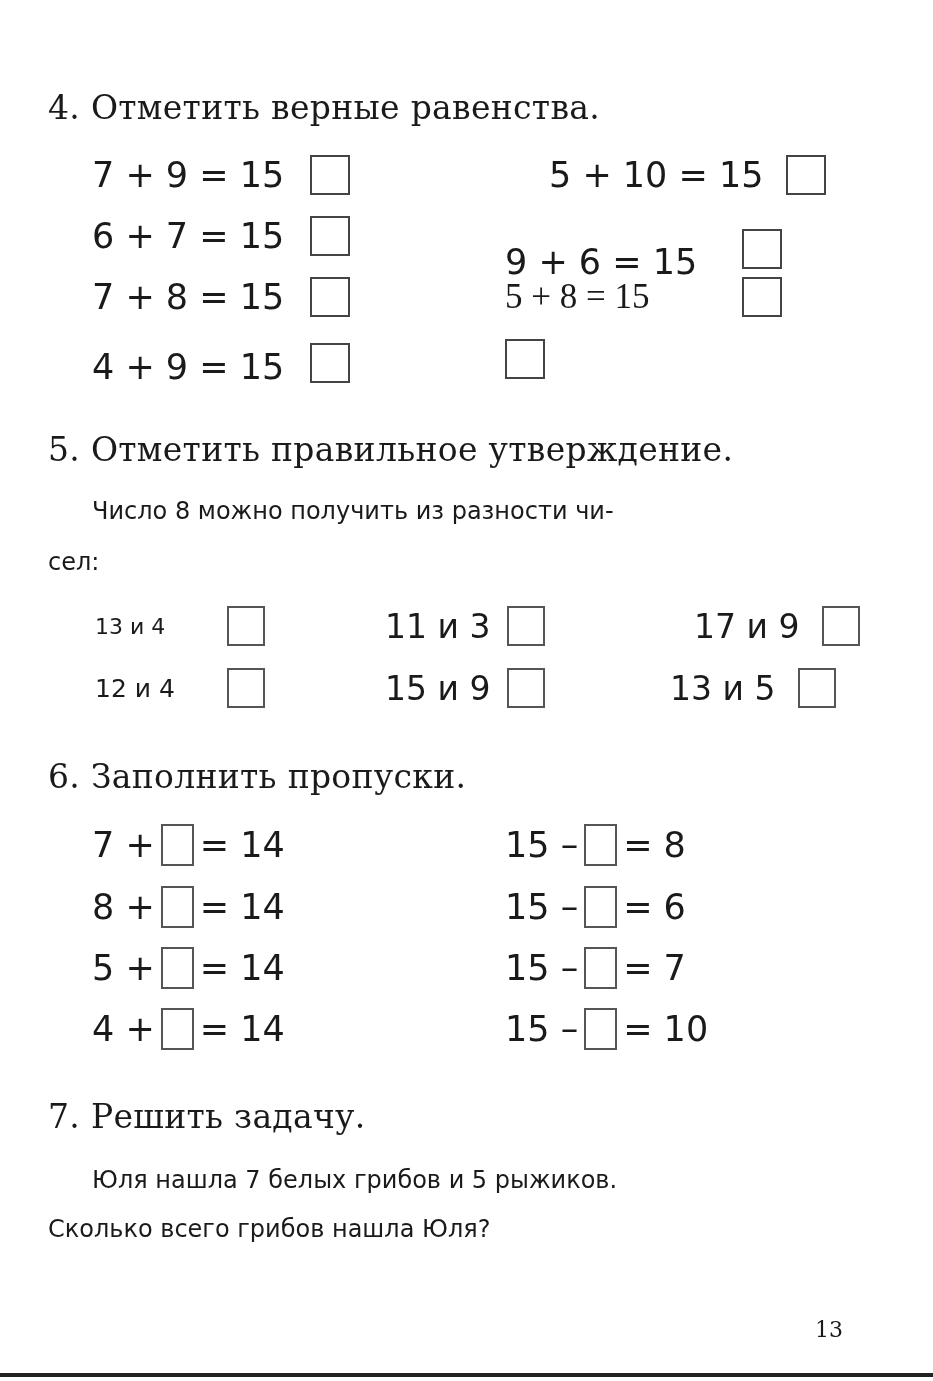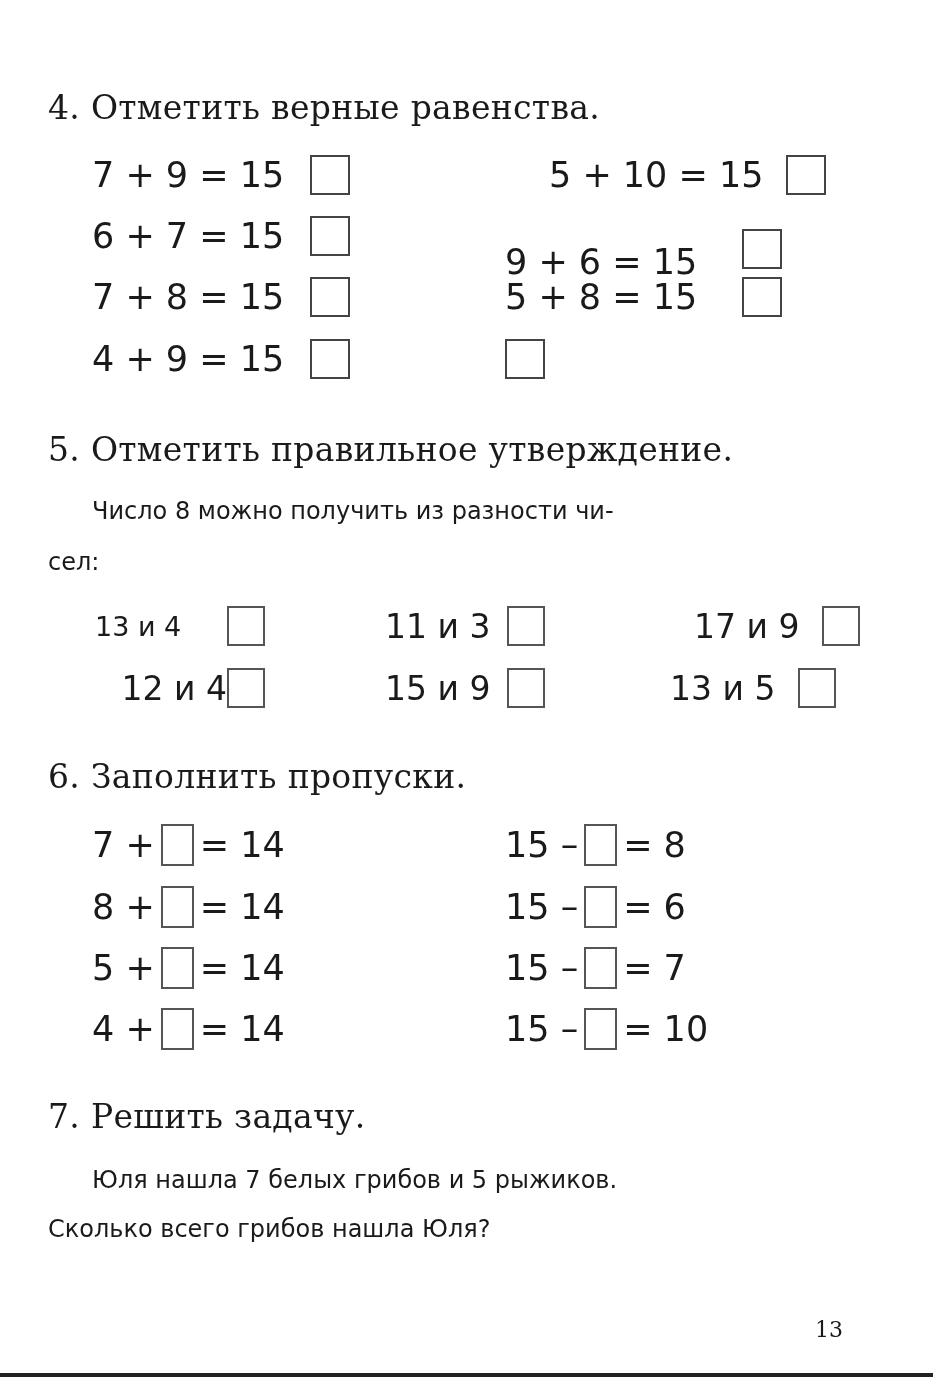--- a/index.html
+++ b/index.html
@@ -26,58 +26,58 @@
 </div>
 <div class="eq sans" style="left:92px; top:216px;">
   <span style="width:218px;display:inline-block;">6 + 7 = 15</span>
   <span class="box"></span>
 </div>
 <div class="eq sans" style="left:92px; top:277px;">
   <span style="width:218px;display:inline-block;">7 + 8 = 15</span>
   <span class="box"></span>
 </div>
 <div class="eq sans" style="left:92px; top:339px;">
-  <span style="width:218px;display:inline-block;">4 + 9 = 15</span>
+  <span style="width:218px;display:inline-block;margin-top:8px;">4 + 9 = 15</span>
   <span class="box"></span>
 </div>
 
 <div class="eq sans" style="left:505px; top:155px;margin-left:44px;">
   <span style="width:237px;display:inline-block;">5 + 10 = 15</span>
   <span class="box"></span>
 </div>
 <div class="eq sans" style="left:505px; top:216px;">
   <span style="width:237px;display:inline-block;margin-top:26px;">9 + 6 = 15</span>
   <span class="box"></span>
 </div>
 <div class="eq sans" style="left:505px; top:277px;">
-  <span style="width:237px;display:inline-block;">5 + 8 = 15</span>
+  <span style="width:237px;display:inline-block;font-family:Liberation Serif, serif;">5 + 8 = 15</span>
   <span class="box"></span>
 </div>
 <div class="eq sans" style="left:505px; top:339px;">
   <span class="box"></span>
 </div>
 
 <div class="heading serif" style="top:430px;">5. Отметить правильное утверждение.</div>
 <div class="para sans" style="left:92px; top:497px;">Число 8 можно получить из разности чи-</div>
 <div class="para sans" style="left:48px; top:548px;">сел:</div>
 
-<div class="eq sans" style="left:95px; top:606px; font-size:27px;">
+<div class="eq sans" style="left:95px; top:606px; font-size:22px;">
   <span style="width:132px;display:inline-block;">13 и 4</span>
   <span class="sbox"></span>
 </div>
 <div class="eq sans" style="left:385px; top:606px; font-size:33px;">
   <span style="width:122px;display:inline-block;">11 и 3</span>
   <span class="sbox"></span>
 </div>
 <div class="eq sans" style="left:670px; top:606px; font-size:33px;margin-left:24px;">
   <span style="width:128px;display:inline-block;">17 и 9</span>
   <span class="sbox"></span>
 </div>
 
-<div class="eq sans" style="left:95px; top:668px; font-size:33px;text-align:right;">
+<div class="eq sans" style="left:95px; top:668px; font-size:25px;">
   <span style="width:132px;display:inline-block;">12 и 4</span>
   <span class="sbox"></span>
 </div>
 <div class="eq sans" style="left:385px; top:668px; font-size:33px;">
   <span style="width:122px;display:inline-block;">15 и 9</span>
   <span class="sbox"></span>
 </div>
 <div class="eq sans" style="left:670px; top:668px; font-size:33px;">
   <span style="width:128px;display:inline-block;">13 и 5</span>
   <span class="sbox"></span>

